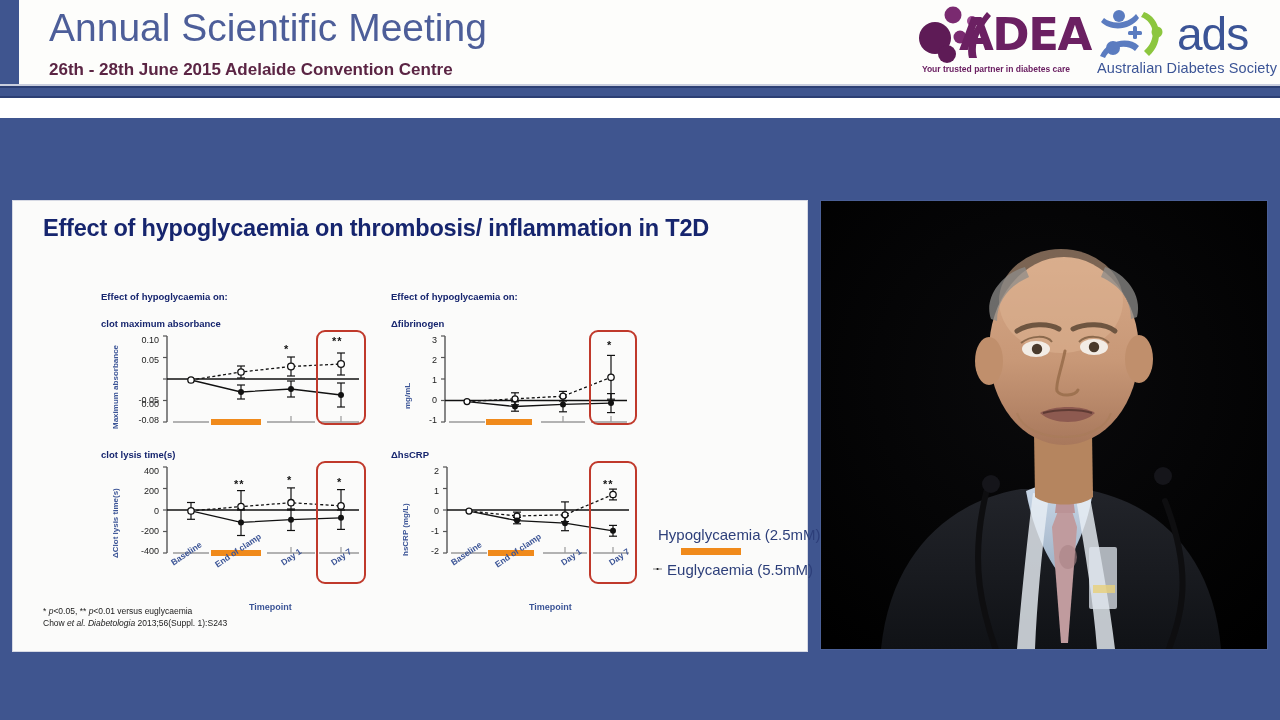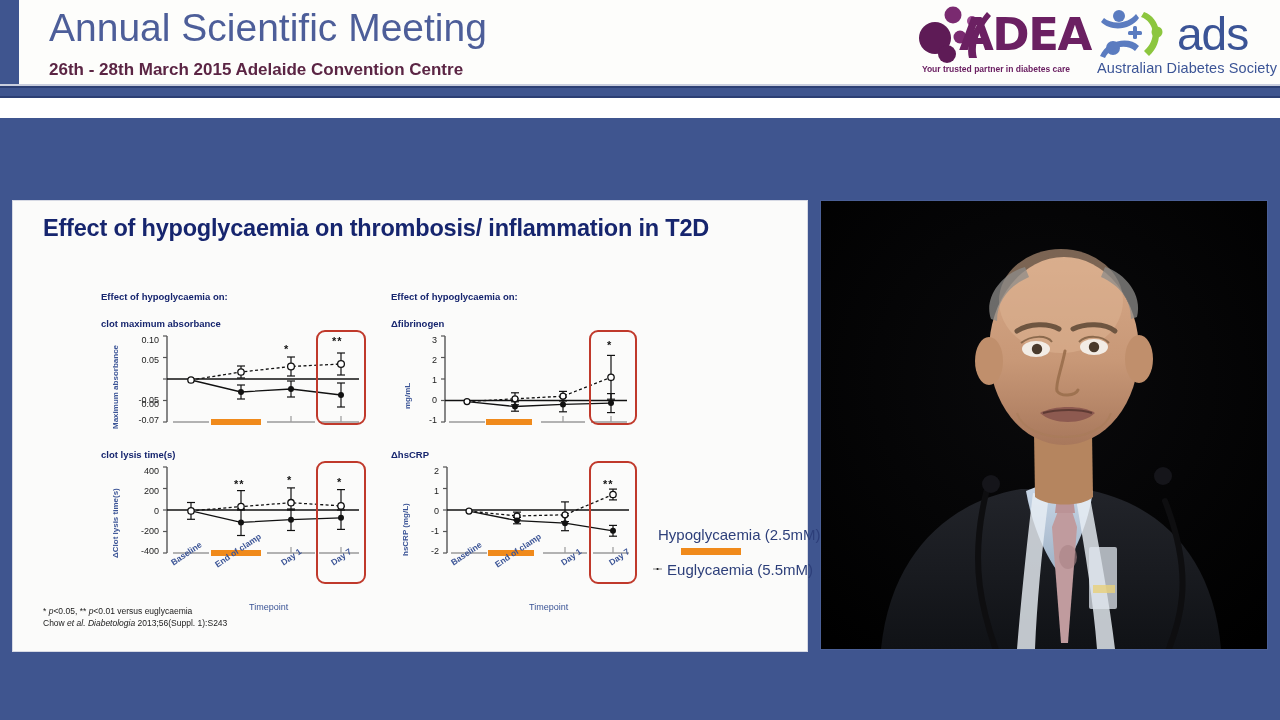--- a/index.html
+++ b/index.html
@@ -82,21 +82,21 @@
 
   
   .chart{position:absolute;}
   .axis-title{
     position:absolute;font-size:8px;color:#3b5496;font-weight:bold;
     transform-origin:0 0;white-space:nowrap;
   }
   .ytick{position:absolute;font-size:9px;color:#222;text-align:right;white-space:nowrap;}
   .xtickcat{position:absolute;font-size:8.5px;color:#3b5496;white-space:nowrap;
     transform:rotate(-34deg);transform-origin:0 0;font-weight:bold;}
-  .xaxis-label{position:absolute;font-size:9px;color:#3b5496;font-weight:normal;white-space:nowrap;}
+  .xaxis-label{position:absolute;font-size:9px;color:#3b5496;font-weight:bold;white-space:nowrap;}
   .sig{position:absolute;font-size:11px;font-weight:bold;color:#111;letter-spacing:1px;}
   .redbox{position:absolute;border:2px solid #c0392b;border-radius:9px;box-sizing:border-box;}
   .orangebar{position:absolute;background:#f08a1b;height:6px;}
 
   
   #legend{position:absolute;left:640px;top:325px;width:160px;}
   .legend-row{position:relative;height:16px;display:flex;align-items:center;gap:5px;}
   .legend-text{font-size:15px;color:#2d3f7a;white-space:nowrap;}
   #legend-bar{width:60px;height:7px;background:#f08a1b;margin:6px 0 6px 28px;}
 
@@ -112,21 +112,21 @@
     position:absolute;left:820px;top:200px;width:448px;height:450px;
     background:#000;overflow:hidden;
     border:1px solid #4a5f96;box-sizing:border-box;
   }
 </style>
 </head>
 <body>
 
 <div id="header">
   <div id="header-title">Annual Scientific Meeting</div>
-  <div id="header-sub">26th - 28th March 2015 Adelaide Convention Centre</div>
+  <div id="header-sub">26th - 28th June 2015 Adelaide Convention Centre</div>
 
   <div id="logos">
 
     <div id="adea-logo" class="logo-block">
       <svg width="160" height="60" viewBox="0 0 160 60" style="position:absolute;left:0;top:0;">
         <circle cx="20" cy="32" r="16" fill="#5e1b56"></circle>
         <circle cx="38" cy="9" r="8.5" fill="#7a2a70"></circle>
         <circle cx="45" cy="31" r="6.5" fill="#7a2a70"></circle>
         <circle cx="32" cy="48" r="9" fill="#5e1b56"></circle>
         <circle cx="57" cy="15" r="5" fill="#9b4b91"></circle>
@@ -176,21 +176,21 @@
   <div class="panel-head" style="left:378px;top:117px;">Δfibrinogen</div>
   <div class="panel-head" style="left:88px;top:248px;">clot lysis time(s)</div>
   <div class="panel-head" style="left:378px;top:248px;">ΔhsCRP</div>
 
   <div class="chart" style="left:88px;top:132px;width:260px;height:104px;">
     <div class="axis-title" style="left:10px;top:96px;transform:rotate(-90deg);">Maximum absorbance</div>
     <div class="ytick" style="left:18px;top:2px;width:40px;">0.10</div>
     <div class="ytick" style="left:18px;top:22px;width:40px;">0.05</div>
     <div class="ytick" style="left:18px;top:42px;width:40px;margin-top:24px;">0.00</div>
     <div class="ytick" style="left:14px;top:62px;width:44px;">-0.05</div>
-    <div class="ytick" style="left:14px;top:82px;width:44px;">-0.07</div>
+    <div class="ytick" style="left:14px;top:82px;width:44px;">-0.08</div>
 
     <svg width="200" height="104" viewBox="0 0 200 104" style="position:absolute;left:62px;top:0;">
       <line x1="4" y1="3" x2="4" y2="89" stroke="#555" stroke-width="1.4"></line>
       <g stroke="#555" stroke-width="1.2">
         <line x1="0" y1="3" x2="4" y2="3"></line>
         <line x1="0" y1="24.5" x2="4" y2="24.5"></line>
         <line x1="0" y1="46" x2="4" y2="46"></line>
         <line x1="0" y1="67.5" x2="4" y2="67.5"></line>
         <line x1="0" y1="89" x2="4" y2="89"></line>
       </g>

